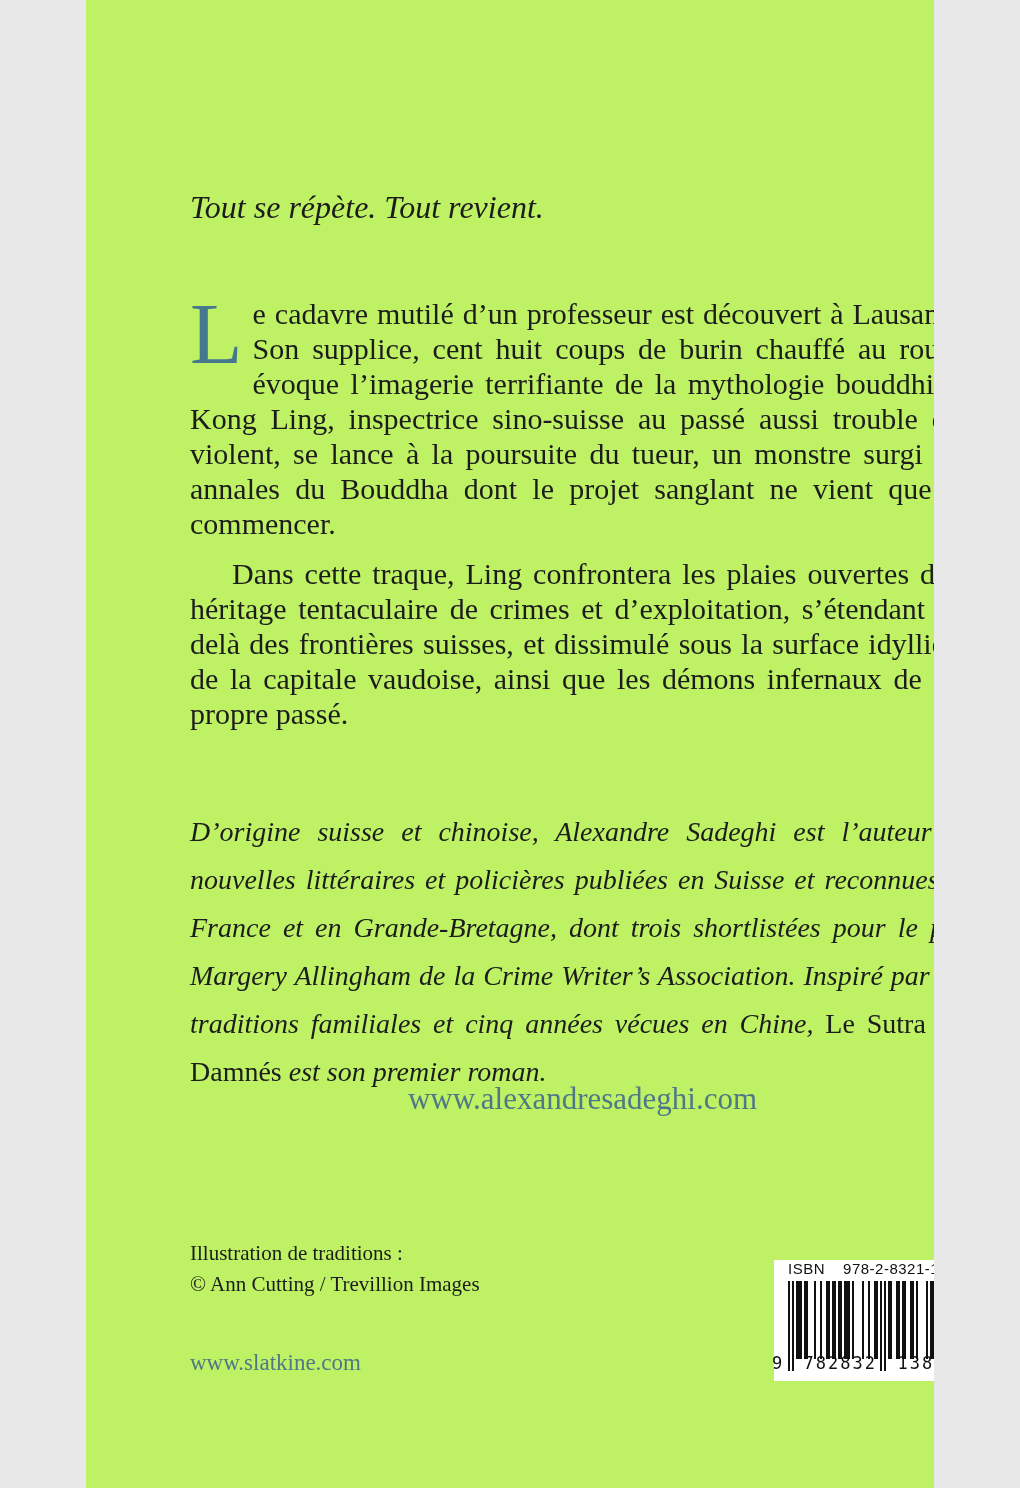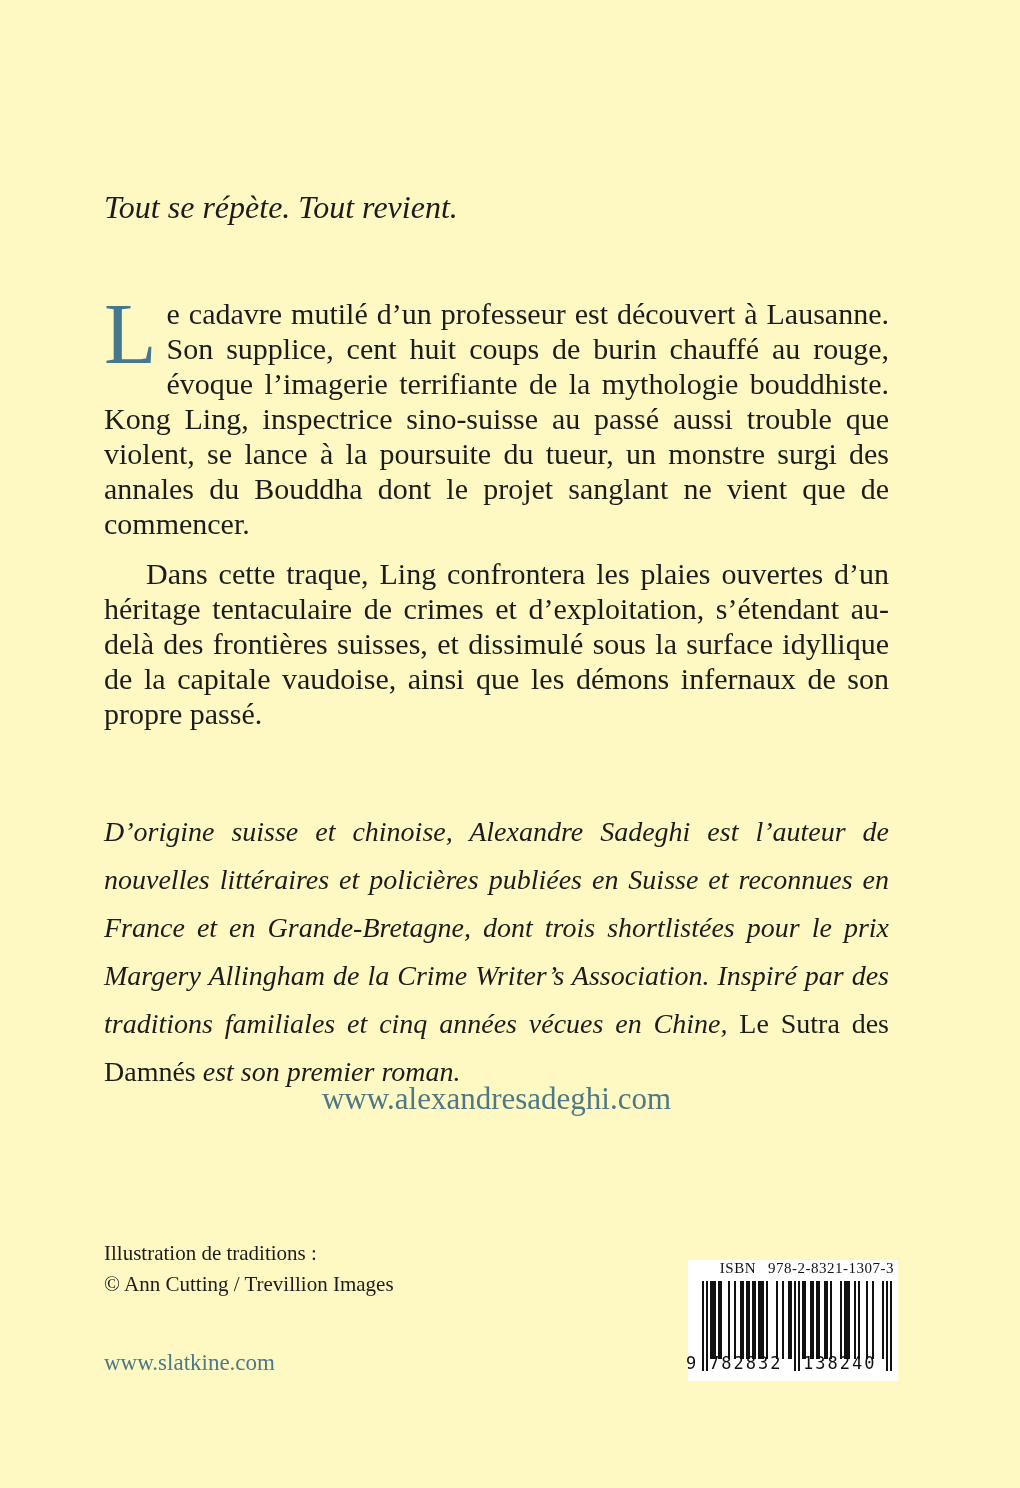--- a/index.html
+++ b/index.html
@@ -3,22 +3,22 @@
 <meta charset="utf-8">
 <style>
   :root{
     --text:#1c1c1c;
     --teal:#4e7887;
     --dropblue:#45788f;
   }
   html,body{margin:0;padding:0;background:#e8e8e8;}
   .page{
     position:relative;
-    width:1020px;height:1488px;
-    background:#fef9c3;
+    width:848px;height:1488px;
+    background:#bef264;
     margin:0 auto;
     font-family:"Liberation Serif", serif;
     color:var(--text);
     overflow:hidden;
   }
   .epigraph{
     position:absolute;left:104px;top:188px;width:700px;
     font-style:italic;font-size:32px;line-height:38px;
   }
   .synopsis{
@@ -49,35 +49,35 @@
   .publisher-url{
     position:absolute;left:104px;top:1350px;
     font-size:23px;color:var(--teal);
   }
   .barcode{
     position:absolute;left:688px;top:1260px;width:210px;
     background:#fff;
   }
   .isbn-row{
     margin-left:14px;width:192px;
-    display:flex;justify-content:flex-end;gap:12px;
-    font-family:Liberation Serif, serif;
+    display:flex;justify-content:space-between;gap:12px;
+    font-family:Liberation Sans, sans-serif;
     font-size:15px;letter-spacing:0.5px;color:#111;
     white-space:nowrap;
   }
   .bars-wrap{
     position:relative;margin:4px 0 0 14px;
     width:190px;height:100px;
   }
   .bars-wrap svg{position:absolute;top:0;left:0;display:block;}
   .bcd{
     position:absolute;top:72px;height:22px;
     font-family:"DejaVu Sans Mono", monospace;
     font-size:17px;letter-spacing:2px;color:#111;
-    text-align:left;white-space:nowrap;
+    text-align:right;white-space:nowrap;
   }
   .bcd.lead{left:-16px;width:14px;text-align:left;letter-spacing:0;}
   .bcd.g1{left:7px;width:82px;}
   .bcd.g2{left:101px;width:82px;}
 </style>
 </head>
 <body>
 
 <div class="page">
 

